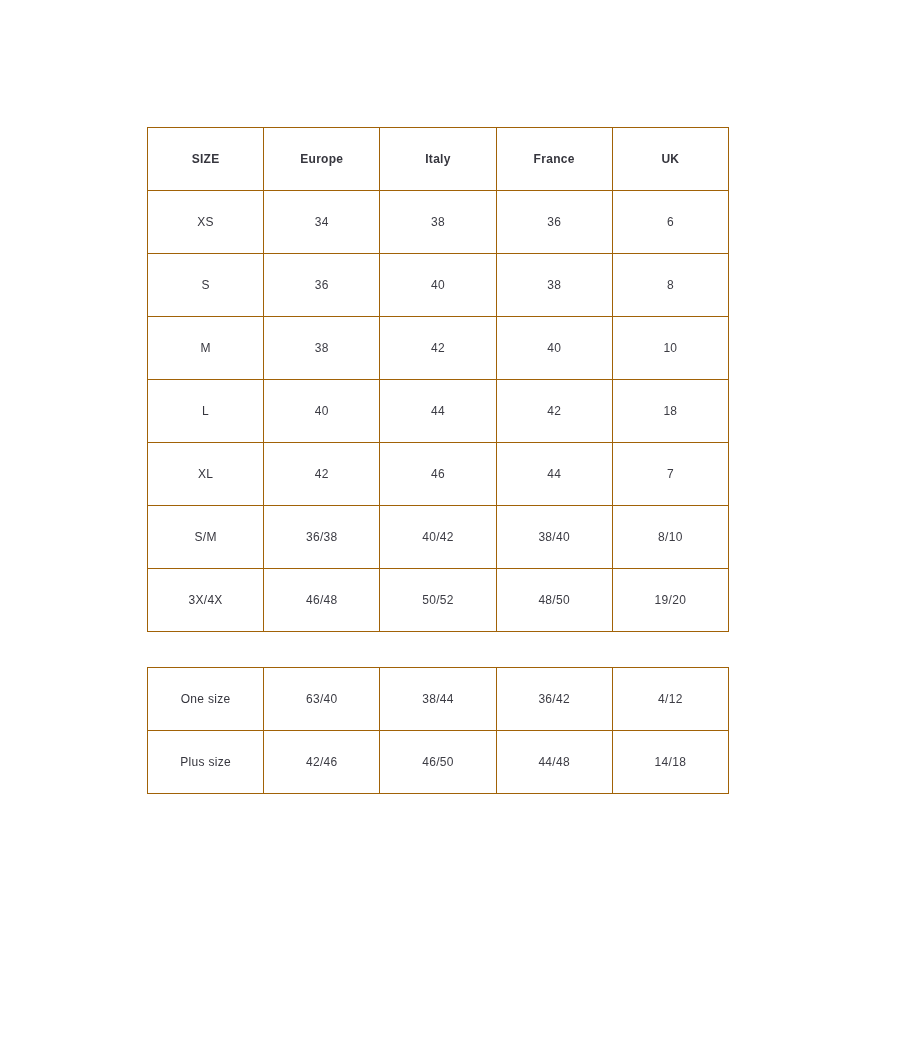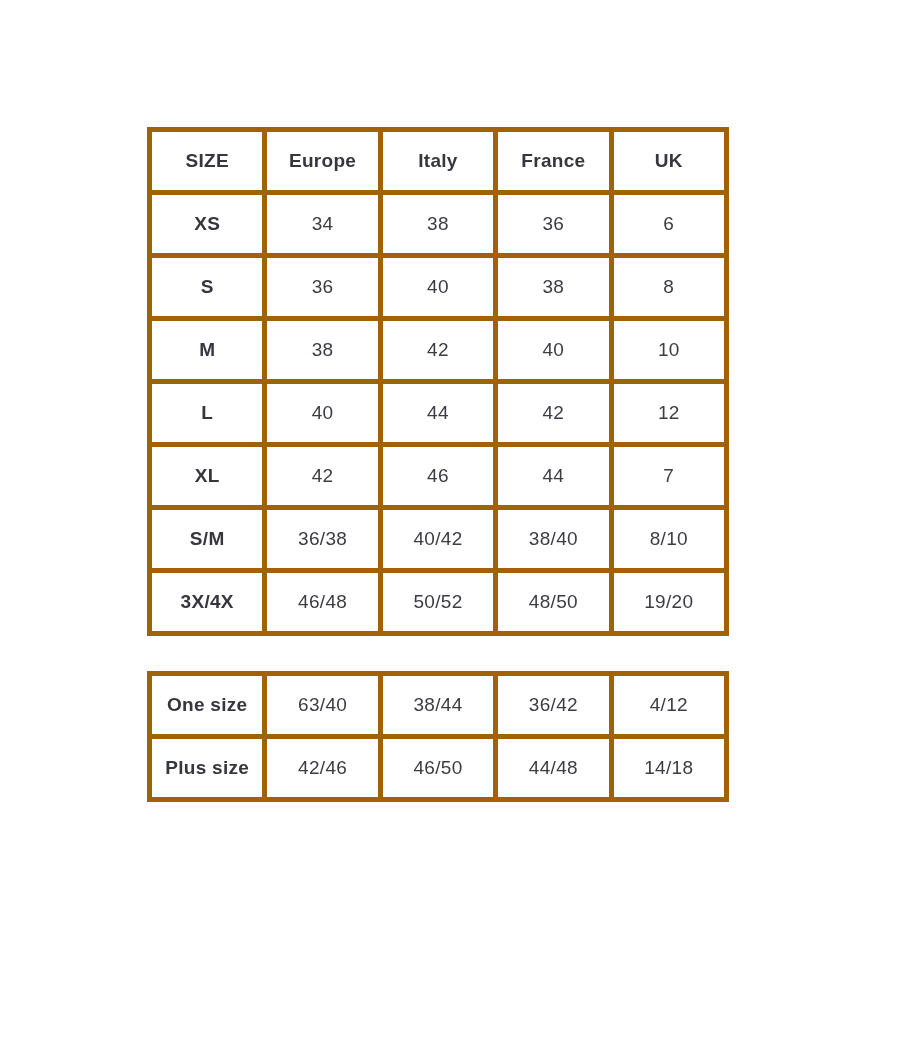--- a/index.html
+++ b/index.html
@@ -15,35 +15,35 @@
     top: 127px;
     width: 582px;
   }
   table {
     width: 582px;
     table-layout: fixed;
     border-collapse: collapse;
     background: #ffffff;
   }
   td, th {
-    border: 5px solid #a16207;
+    border: 1px solid #a16207;
     height: 63px;
     text-align: center;
     vertical-align: middle;
-    font-size: 19px;
+    font-size: 12px;
     letter-spacing: 0.3px;
     color: #3c3c44;
     font-weight: 400;
   }
   th.header-cell {
     font-weight: 700;
     color: #36363e;
   }
   td.label-cell {
-    font-weight: 700;
+    font-weight: 400;
     color: #36363e;
   }
   .table-gap {
     height: 35px;
   }
 </style>
 </head>
 <body>
 
 <div class="chart-area">
@@ -78,21 +78,21 @@
           <td class="value-cell">38</td>
           <td class="value-cell">42</td>
           <td class="value-cell">40</td>
           <td class="value-cell">10</td>
         </tr>
         <tr>
           <td class="label-cell">L</td>
           <td class="value-cell">40</td>
           <td class="value-cell">44</td>
           <td class="value-cell">42</td>
-          <td class="value-cell">12</td>
+          <td class="value-cell">18</td>
         </tr>
         <tr>
           <td class="label-cell">XL</td>
           <td class="value-cell">42</td>
           <td class="value-cell">46</td>
           <td class="value-cell">44</td>
           <td class="value-cell">7</td>
         </tr>
         <tr>
           <td class="label-cell">S/M</td>

